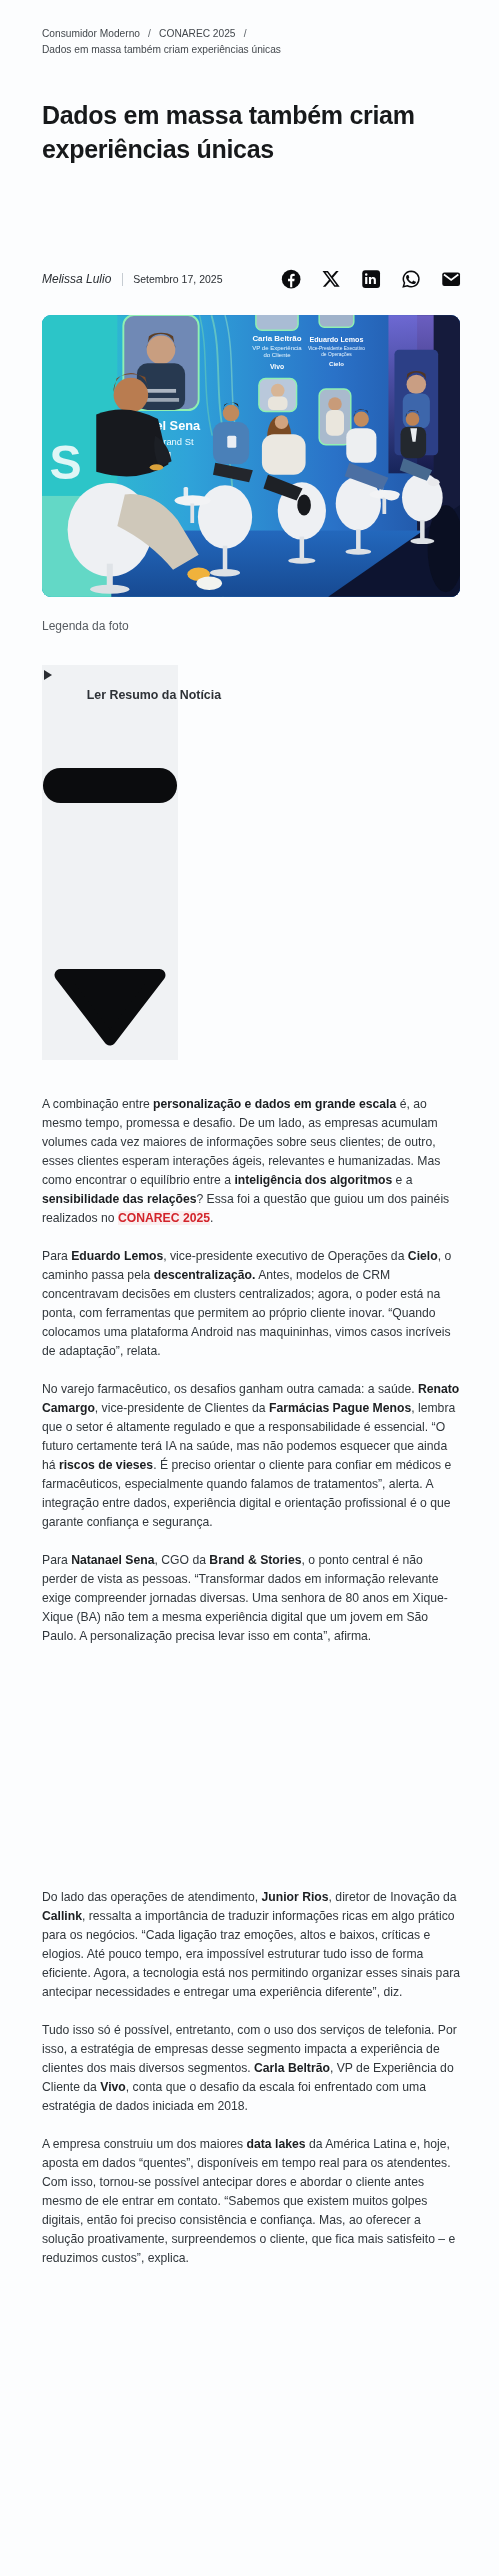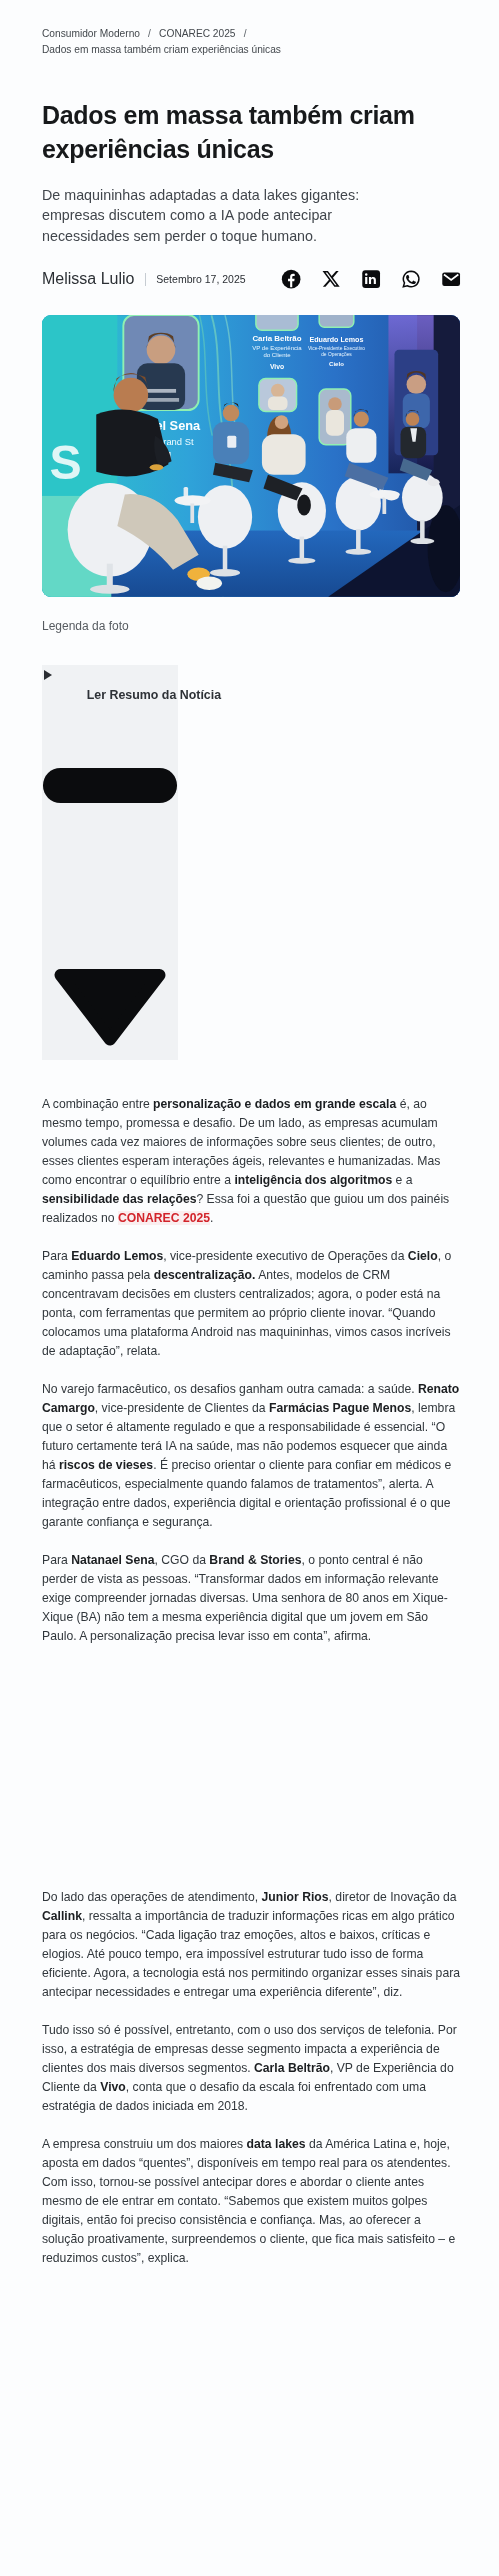--- a/index.html
+++ b/index.html
@@ -10,21 +10,21 @@
   
   .breadcrumb { position:absolute; top:26px; left:42px; width:419px; font-size:10.2px; line-height:16px; color:#43484d; }
   .breadcrumb a { color:#43484d; text-decoration:none; cursor:pointer; }
   .bc-sep { margin:0 5.3px; color:#5a6066; }
 
   
   h1.title { position:absolute; top:98px; left:42px; width:419px; font-size:25px; line-height:34px; font-weight:800; color:#17191b; letter-spacing:-0.3px; }
   .subtitle { position:absolute; top:185px; left:42px; width:371px; font-size:14.3px; line-height:20.3px; color:#41464c; }
 
   .meta-row { position:absolute; top:268px; left:42px; width:419px; height:22.6px; display:flex; align-items:center; }
-  .meta-row .author { font-size:16px; color:#2b2f34; cursor:pointer; }
+  .meta-row .author { font-size:12px; color:#2b2f34; cursor:pointer;font-style:italic; }
   .meta-row .divider { width:0.8px; height:13.6px; background:#c6ccd2; margin:0 10.5px; }
   .meta-row .date { font-size:10.5px; color:#2b2f34;text-align:right; }
   .icon-row { display:flex; align-items:center; }
   .icon-row.top { margin-left:auto; gap:19.6px; }
   .icon-row.top .icon-btn svg { width:20.3px; height:20.3px; display:block; }
   .icon-btn { cursor:pointer; display:inline-block; }
 
   
   .photo { position:absolute; top:315px; left:42px; width:418px; height:282px; border-radius:9px; overflow:hidden; background:#2a72c8; }
   .photo svg { display:block; }
@@ -58,21 +58,20 @@
     <div class="bc-line">
       <a>Consumidor Moderno</a>
       <span class="bc-sep">/</span>
       <a>CONAREC 2025</a>
       <span class="bc-sep">/</span>
     </div>
     <div class="bc-line">Dados em massa também criam experiências únicas</div>
   </nav>
 
   <h1 class="title">Dados em massa também criam experiências únicas</h1>
-  <p class="subtitle">De maquininhas adaptadas a data lakes gigantes: empresas discutem como a IA pode antecipar necessidades sem perder o toque humano.</p>
 
   <div class="meta-row">
     <span class="author">Melissa Lulio</span>
     <span class="divider"></span>
     <span class="date">Setembro 17, 2025</span>
     <div class="icon-row top">
         <span class="icon-btn">
           <svg viewBox="0 0 24 24">
             <circle cx="12" cy="12" r="11" fill="#0b0c0e"></circle>
             <path d="M13.3 21.6v-7.2h2.4l.4-2.8h-2.8V9.7c0-.8.3-1.4 1.5-1.4h1.4V5.8c-.3 0-1.1-.1-2-.1-2 0-3.4 1.2-3.4 3.6v2.3H8.3v2.8h2.5v7.2z" fill="#ffffff"></path>

